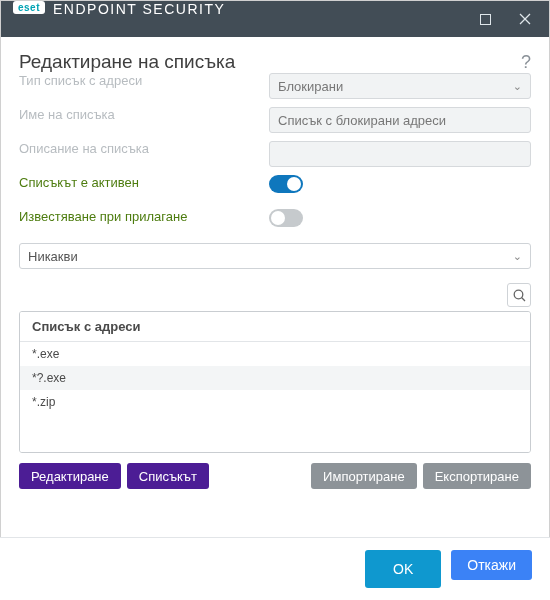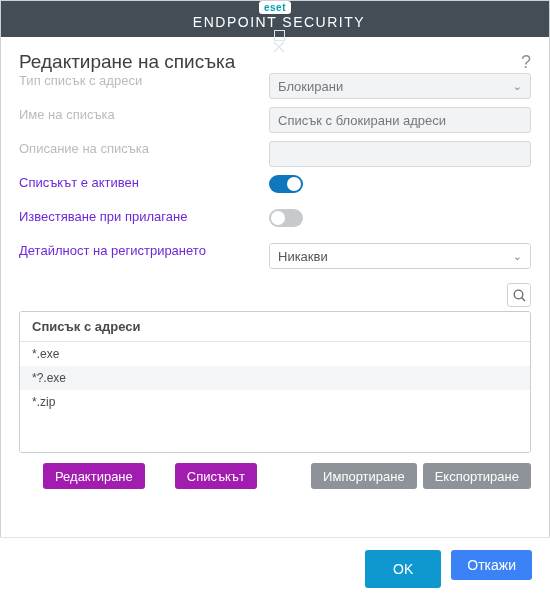--- a/index.html
+++ b/index.html
@@ -13,23 +13,22 @@
     color: #333;
     overflow: hidden;
     border: 1px solid #d0d0d0;
   }
   
   .titlebar {
     height: 36px;
     background: #424d56;
     color: #fff;
     display: flex;
-    align-items: center;
+    align-items: flex-start;
     padding: 0 4px 0 12px;
-    flex-direction: column;
   }
   .brand-badge {
     background: #fff;
     color: #00a3b4;
     font-size: 10px;
     font-weight: 700;
     padding: 1px 5px;
     border-radius: 3px;
     margin-right: 8px;
     letter-spacing: 0.5px;
@@ -73,21 +72,21 @@
 
   .form-row {
     display: flex;
     align-items: flex-start;
     min-height: 30px;
     margin-bottom: 4px;
   }
   .form-label {
     width: 250px;
     font-size: 13px;
-    color: #6d28d9;
+    color: #4d7c0f;
   }
   .form-label.disabled { color: #b7bcc0; }
   .form-control { flex: 1; }
 
   .select, .input {
     width: 100%;
     height: 26px;
     border: 1px solid #d6d9dc;
     border-radius: 3px;
     background: #f1f3f4;
@@ -180,21 +179,21 @@
     height: 26px;
     padding: 0 12px;
     border-radius: 3px;
     font-size: 13px;
     border: none;
     cursor: pointer;
     display:inline-flex;
     align-items:center;
   }
   .btn-gray { background:#a9afb4; color:#fff; }
-  .btn-gray.disabled { background:#a21caf; color:#fff; cursor:default;margin-left:24px; }
+  .btn-gray.disabled { background:#4c1d95; color:#fff; cursor:default; }
   .btn-darkgray { background:#8d9398; color:#fff; }
 
   
   .footer {
     position: absolute;
     bottom: 0; left:0; right:0;
     border-top: 1px solid #e2e5e8;
     padding: 12px 18px;
     display:flex;
     justify-content:flex-end;
@@ -285,21 +284,20 @@
   </div>
 
   <div class="form-row">
     <div class="form-label">Известяване при прилагане</div>
     <div class="form-control">
       <div class="toggle off"><div class="knob"></div></div>
     </div>
   </div>
 
   <div class="form-row">
-    <div class="form-label">Детайлност на регистрирането</div>
     <div class="form-control">
       <div class="select enabled">
         <span>Никакви</span>
         <span class="chevron">⌄</span>
       </div>
     </div>
   </div>
 
   <div class="search-row">
     <div class="search-btn">

